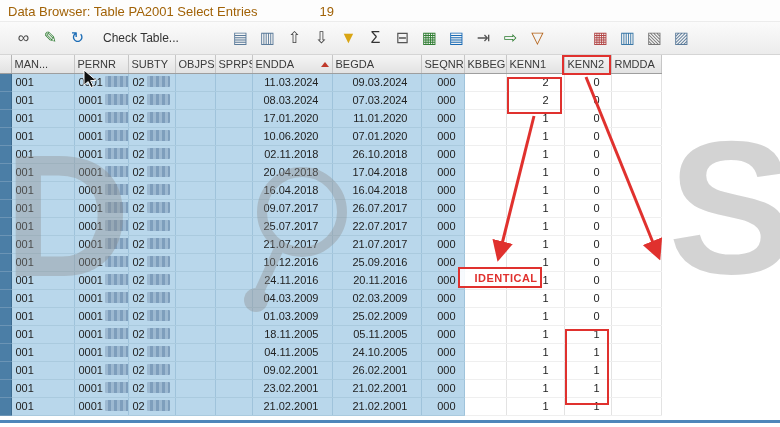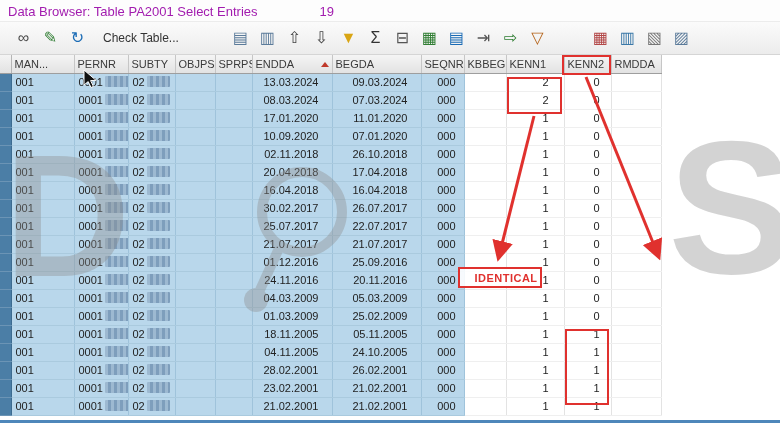--- a/index.html
+++ b/index.html
@@ -4,21 +4,21 @@
 <style>
   * { margin:0; padding:0; box-sizing:border-box; }
   html,body { background:#e9e9e9; font-family:"Liberation Sans", sans-serif; }
   .window{
     position:relative; width:780px; height:427px; background:#fff;
     overflow:hidden; box-shadow:0 2px 10px rgba(0,0,0,.35);
   }
   
   .titlebar{
     height:21px; display:flex; align-items:flex-end;
-    padding:0 0 2px 8px; color:#a21caf; font-size:13px; background:#fdfdfd;
+    padding:0 0 2px 8px; color:#a16207; font-size:13px; background:#fdfdfd;
   }
   .hit-count{ margin-left:62px;text-align:center; }
 
   
   .toolbar{
     height:34px; display:flex; align-items:center; padding-left:10px;
     background:linear-gradient(#fbfbfb,#ececec);
     border-top:1px solid #ececec; border-bottom:1px solid #d5d5d5;
   }
   .tb-group{ display:flex; align-items:center; }
@@ -169,21 +169,21 @@
         </tr>
     </thead>
     <tbody>
         <tr>
           <td class="sel"></td>
           <td class="col-man blue">001</td>
           <td class="col-pernr blue">0001<span class="blur b-pernr"></span></td>
           <td class="col-subty blue">02<span class="blur b-subty"></span></td>
           <td class="col-objps blue"></td>
           <td class="col-sprps blue"></td>
-          <td class="col-endda blue">13.03.2024</td>
+          <td class="col-endda blue">11.03.2024</td>
           <td class="col-begda blue">09.03.2024</td>
           <td class="col-seqnr blue">000</td>
           <td class="col-kbbeg"></td>
           <td class="col-kenn1">2</td>
           <td class="col-kenn2">0</td>
           <td class="col-rmdda"></td>
           <td></td>
         </tr>
         <tr>
           <td class="sel"></td>
@@ -217,21 +217,21 @@
           <td class="col-rmdda"></td>
           <td></td>
         </tr>
         <tr>
           <td class="sel"></td>
           <td class="col-man blue">001</td>
           <td class="col-pernr blue">0001<span class="blur b-pernr"></span></td>
           <td class="col-subty blue">02<span class="blur b-subty"></span></td>
           <td class="col-objps blue"></td>
           <td class="col-sprps blue"></td>
-          <td class="col-endda blue">10.09.2020</td>
+          <td class="col-endda blue">10.06.2020</td>
           <td class="col-begda blue">07.01.2020</td>
           <td class="col-seqnr blue">000</td>
           <td class="col-kbbeg"></td>
           <td class="col-kenn1">1</td>
           <td class="col-kenn2">0</td>
           <td class="col-rmdda"></td>
           <td></td>
         </tr>
         <tr>
           <td class="sel"></td>
@@ -281,21 +281,21 @@
           <td class="col-rmdda"></td>
           <td></td>
         </tr>
         <tr>
           <td class="sel"></td>
           <td class="col-man blue">001</td>
           <td class="col-pernr blue">0001<span class="blur b-pernr"></span></td>
           <td class="col-subty blue">02<span class="blur b-subty"></span></td>
           <td class="col-objps blue"></td>
           <td class="col-sprps blue"></td>
-          <td class="col-endda blue">30.02.2017</td>
+          <td class="col-endda blue">09.07.2017</td>
           <td class="col-begda blue">26.07.2017</td>
           <td class="col-seqnr blue">000</td>
           <td class="col-kbbeg"></td>
           <td class="col-kenn1">1</td>
           <td class="col-kenn2">0</td>
           <td class="col-rmdda"></td>
           <td></td>
         </tr>
         <tr>
           <td class="sel"></td>
@@ -329,21 +329,21 @@
           <td class="col-rmdda"></td>
           <td></td>
         </tr>
         <tr>
           <td class="sel"></td>
           <td class="col-man blue">001</td>
           <td class="col-pernr blue">0001<span class="blur b-pernr"></span></td>
           <td class="col-subty blue">02<span class="blur b-subty"></span></td>
           <td class="col-objps blue"></td>
           <td class="col-sprps blue"></td>
-          <td class="col-endda blue">01.12.2016</td>
+          <td class="col-endda blue">10.12.2016</td>
           <td class="col-begda blue">25.09.2016</td>
           <td class="col-seqnr blue">000</td>
           <td class="col-kbbeg"></td>
           <td class="col-kenn1">1</td>
           <td class="col-kenn2">0</td>
           <td class="col-rmdda"></td>
           <td></td>
         </tr>
         <tr>
           <td class="sel"></td>
@@ -362,21 +362,21 @@
           <td></td>
         </tr>
         <tr>
           <td class="sel"></td>
           <td class="col-man blue">001</td>
           <td class="col-pernr blue">0001<span class="blur b-pernr"></span></td>
           <td class="col-subty blue">02<span class="blur b-subty"></span></td>
           <td class="col-objps blue"></td>
           <td class="col-sprps blue"></td>
           <td class="col-endda blue">04.03.2009</td>
-          <td class="col-begda blue">05.03.2009</td>
+          <td class="col-begda blue">02.03.2009</td>
           <td class="col-seqnr blue">000</td>
           <td class="col-kbbeg"></td>
           <td class="col-kenn1">1</td>
           <td class="col-kenn2">0</td>
           <td class="col-rmdda"></td>
           <td></td>
         </tr>
         <tr>
           <td class="sel"></td>
           <td class="col-man blue">001</td>
@@ -425,21 +425,21 @@
           <td class="col-rmdda"></td>
           <td></td>
         </tr>
         <tr>
           <td class="sel"></td>
           <td class="col-man blue">001</td>
           <td class="col-pernr blue">0001<span class="blur b-pernr"></span></td>
           <td class="col-subty blue">02<span class="blur b-subty"></span></td>
           <td class="col-objps blue"></td>
           <td class="col-sprps blue"></td>
-          <td class="col-endda blue">28.02.2001</td>
+          <td class="col-endda blue">09.02.2001</td>
           <td class="col-begda blue">26.02.2001</td>
           <td class="col-seqnr blue">000</td>
           <td class="col-kbbeg"></td>
           <td class="col-kenn1">1</td>
           <td class="col-kenn2">1</td>
           <td class="col-rmdda"></td>
           <td></td>
         </tr>
         <tr>
           <td class="sel"></td>

